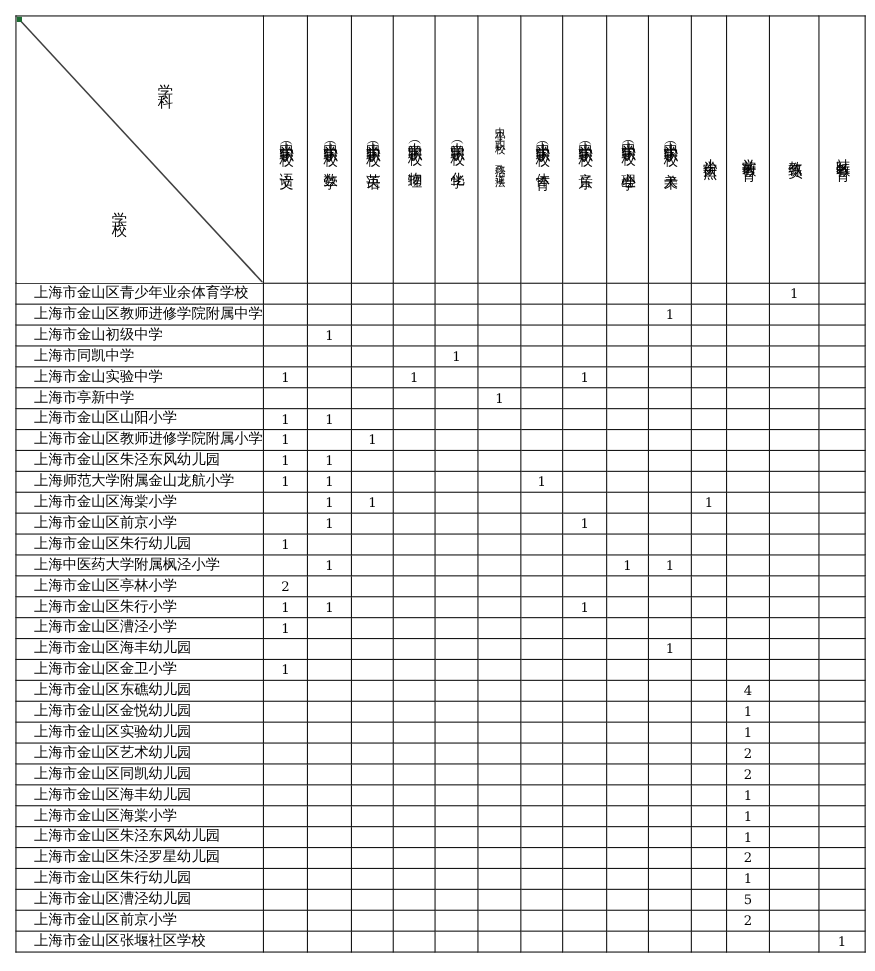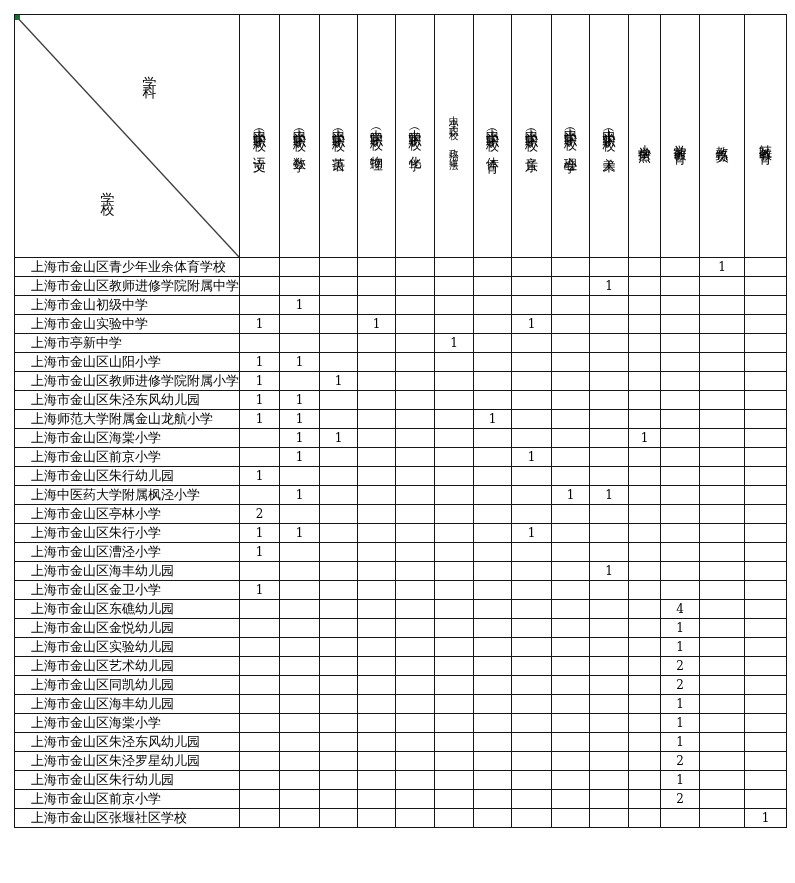--- a/index.html
+++ b/index.html
@@ -130,20 +130,37 @@
           <td class="val"></td>
           <td class="val"></td>
           <td class="val"></td>
           <td class="val"></td>
           <td class="val"></td>
           <td class="val"></td>
           <td class="val"></td>
           <td class="val"></td>
         </tr>
         <tr>
+          <td class="school">上海市同凯中学</td>
+          <td class="val"></td>
+          <td class="val"></td>
+          <td class="val"></td>
+          <td class="val"></td>
+          <td class="val">1</td>
+          <td class="val"></td>
+          <td class="val"></td>
+          <td class="val"></td>
+          <td class="val"></td>
+          <td class="val"></td>
+          <td class="val"></td>
+          <td class="val"></td>
+          <td class="val"></td>
+          <td class="val"></td>
+        </tr>
+        <tr>
           <td class="school">上海市金山实验中学</td>
           <td class="val">1</td>
           <td class="val"></td>
           <td class="val"></td>
           <td class="val">1</td>
           <td class="val"></td>
           <td class="val"></td>
           <td class="val"></td>
           <td class="val">1</td>
           <td class="val"></td>
@@ -551,20 +568,37 @@
           <td class="val"></td>
           <td class="val"></td>
           <td class="val"></td>
           <td class="val"></td>
           <td class="val"></td>
           <td class="val"></td>
           <td class="val"></td>
           <td class="val"></td>
           <td class="val"></td>
           <td class="val">1</td>
+          <td class="val"></td>
+          <td class="val"></td>
+        </tr>
+        <tr>
+          <td class="school">上海市金山区漕泾幼儿园</td>
+          <td class="val"></td>
+          <td class="val"></td>
+          <td class="val"></td>
+          <td class="val"></td>
+          <td class="val"></td>
+          <td class="val"></td>
+          <td class="val"></td>
+          <td class="val"></td>
+          <td class="val"></td>
+          <td class="val"></td>
+          <td class="val"></td>
+          <td class="val">5</td>
           <td class="val"></td>
           <td class="val"></td>
         </tr>
         <tr>
           <td class="school">上海市金山区前京小学</td>
           <td class="val"></td>
           <td class="val"></td>
           <td class="val"></td>
           <td class="val"></td>
           <td class="val"></td>

